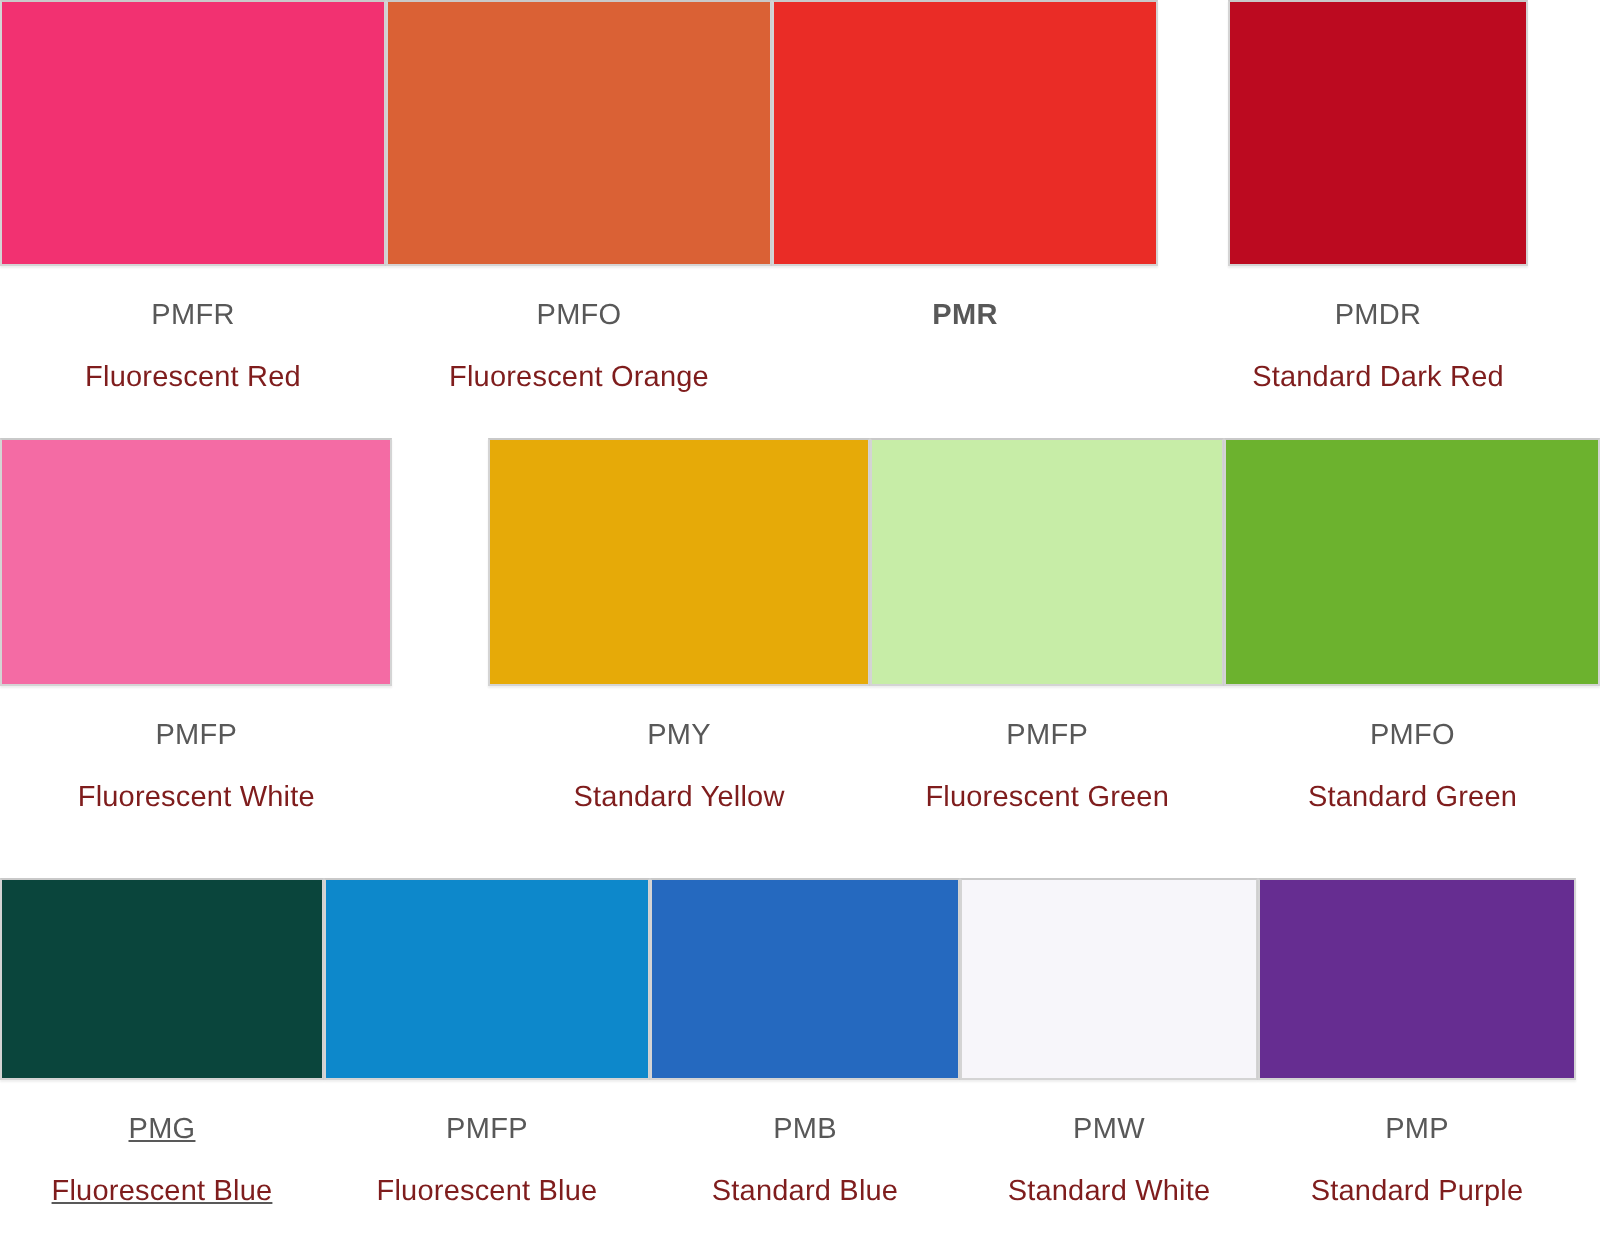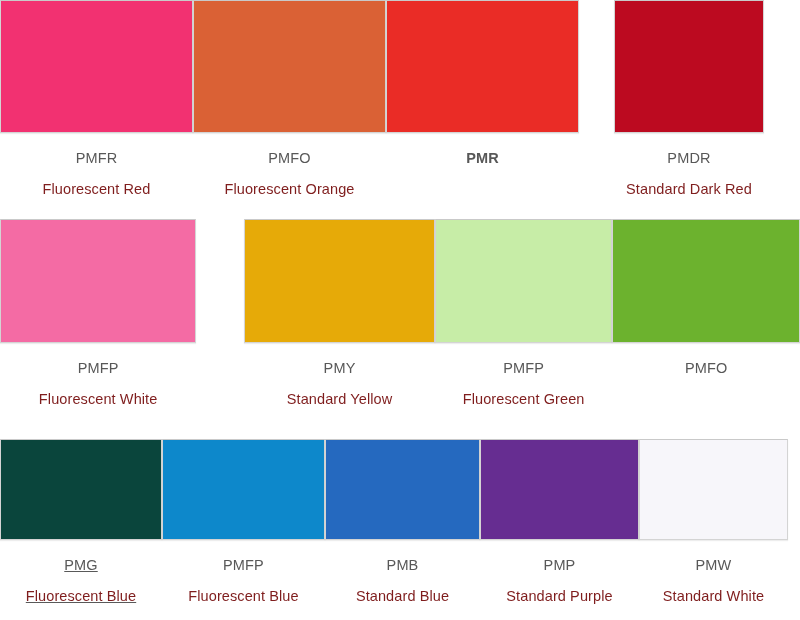--- a/index.html
+++ b/index.html
@@ -138,20 +138,21 @@
         <div class="swatch-chip" style="background: rgb(199, 237, 167);"></div>
         <div class="swatch-caption">
           <span class="swatch-code">PMFP</span>
           <span class="swatch-name">Fluorescent Green</span>
         </div>
       </div>
       <div class="swatch-cell" style="width: 192px;">
         <div class="swatch-chip" style="background: rgb(108, 178, 46);"></div>
         <div class="swatch-caption">
           <span class="swatch-code">PMFO</span>
+          <span class="swatch-name">Standard Green</span>
         </div>
       </div>
     </div>
     <div class="swatch-row" id="row-3">
       <div class="swatch-cell" style="width: 162px; text-decoration: underline;">
         <div class="swatch-chip" style="background: rgb(10, 69, 60);"></div>
         <div class="swatch-caption">
           <span class="swatch-code">PMG</span>
           <span class="swatch-name">Fluorescent Blue</span>
         </div>
@@ -163,28 +164,28 @@
           <span class="swatch-name">Fluorescent Blue</span>
         </div>
       </div>
       <div class="swatch-cell" style="width: 155px;">
         <div class="swatch-chip" style="background: rgb(37, 105, 191);"></div>
         <div class="swatch-caption">
           <span class="swatch-code">PMB</span>
           <span class="swatch-name">Standard Blue</span>
         </div>
       </div>
+      <div class="swatch-cell" style="width: 149px;">
+        <div class="swatch-chip" style="background: rgb(247, 246, 250);"></div>
+        <div class="swatch-caption">
+          <span class="swatch-code">PMW</span>
+          <span class="swatch-name">Standard White</span>
+        </div>
+      </div>
       <div class="swatch-cell" style="width: 159px;">
         <div class="swatch-chip" style="background: rgb(102, 45, 145);"></div>
         <div class="swatch-caption">
           <span class="swatch-code">PMP</span>
           <span class="swatch-name">Standard Purple</span>
         </div>
       </div>
-      <div class="swatch-cell" style="width: 149px;">
-        <div class="swatch-chip" style="background: rgb(247, 246, 250);"></div>
-        <div class="swatch-caption">
-          <span class="swatch-code">PMW</span>
-          <span class="swatch-name">Standard White</span>
-        </div>
-      </div>
     </div>
   </div>
 
 </body></html>

